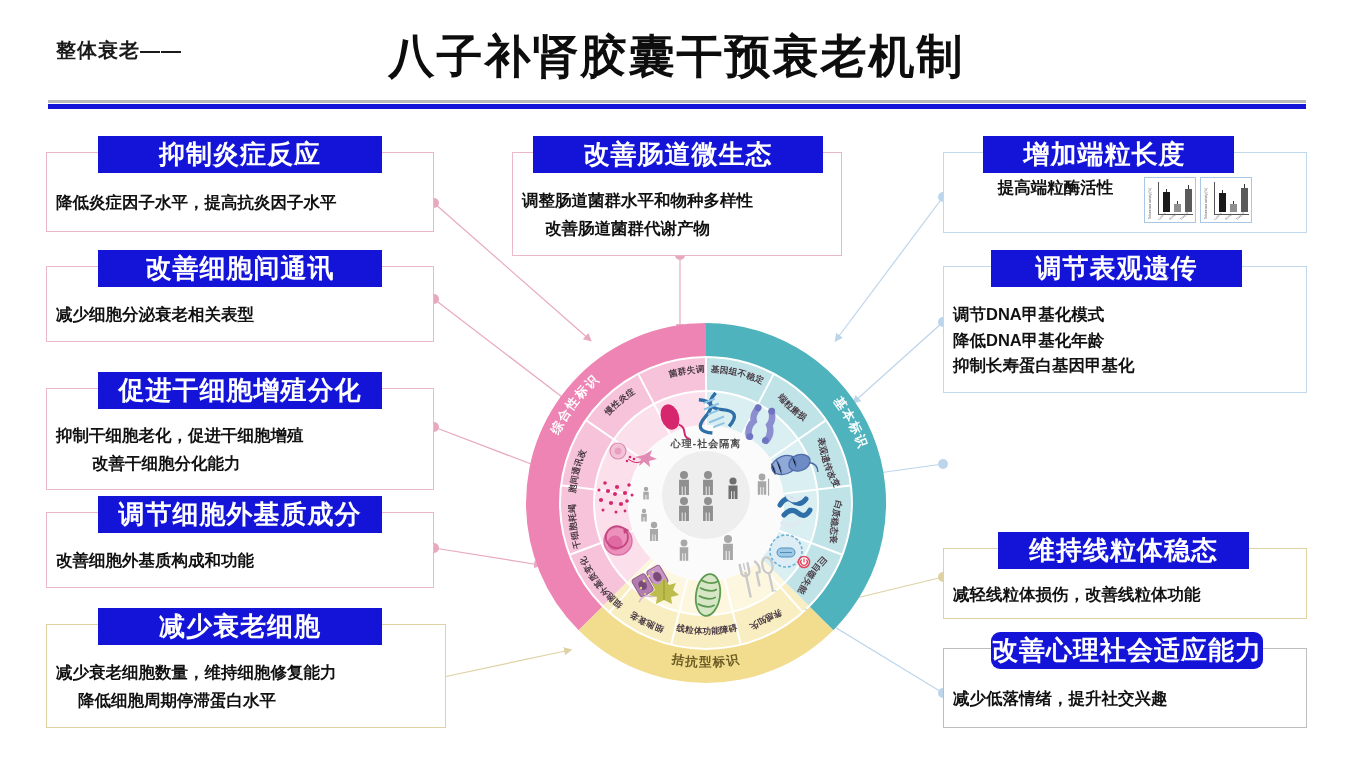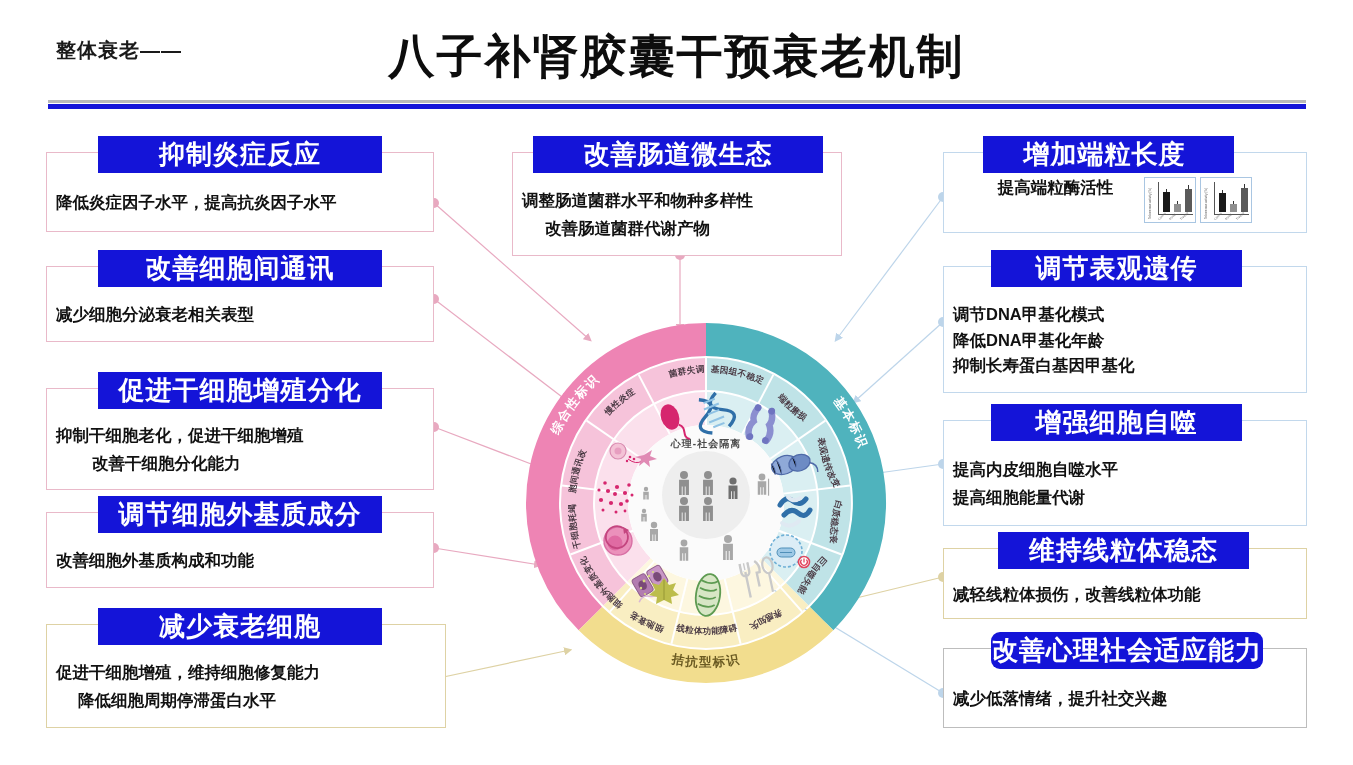--- a/index.html
+++ b/index.html
@@ -418,21 +418,21 @@
     <div class="hdrbar" style="left:52px; width:284px;">调节细胞外基质成分</div>
     <div class="body">
       <div class="line">改善细胞外基质构成和功能</div>
     </div>
   </div>
 
   <div class="card gold-frame" style="left:46px; top:608px; width:400px; height:120px;">
     <div class="frame"></div>
     <div class="hdrbar" style="left:52px; width:284px;">减少衰老细胞</div>
     <div class="body">
-      <div class="line">促进干细胞增殖，维持细胞修复能力</div>
+      <div class="line">减少衰老细胞数量，维持细胞修复能力</div>
       <div class="line" style="align-self:flex-start; margin-left:22px;">降低细胞周期停滞蛋白水平</div>
     </div>
   </div>
 
   <div class="card" style="left:512px; top:136px; width:330px; height:120px;">
     <div class="frame"></div>
     <div class="hdrbar" style="left:21px; width:290px;">改善肠道微生态</div>
     <div class="body">
       <div class="line">调整肠道菌群水平和物种多样性</div>
       <div class="line" style="align-self:flex-start; margin-left:23px;">改善肠道菌群代谢产物</div>
@@ -480,28 +480,20 @@
   <div class="card blue-frame" style="left:943px; top:250px; width:364px; height:143px;">
     <div class="frame"></div>
     <div class="hdrbar" style="left:48px; width:251px;">调节表观遗传</div>
     <div class="body" style="gap:5px;">
       <div class="line">调节DNA甲基化模式</div>
       <div class="line">降低DNA甲基化年龄</div>
       <div class="line">抑制长寿蛋白基因甲基化</div>
     </div>
   </div>
 
-  <div class="card blue-frame" style="left:943px; top:404px; width:364px; height:122px;">
-    <div class="frame"></div>
-    <div class="hdrbar" style="left:48px; width:251px;">增强细胞自噬</div>
-    <div class="body">
-      <div class="line">提高内皮细胞自噬水平</div>
-      <div class="line">提高细胞能量代谢</div>
-    </div>
-  </div>
 
   <div class="card gold-frame" style="left:943px; top:532px; width:364px; height:87px;">
     <div class="frame"></div>
     <div class="hdrbar" style="left:55px; width:251px;">维持线粒体稳态</div>
     <div class="body">
       <div class="line">减轻线粒体损伤，改善线粒体功能</div>
     </div>
   </div>
 
   <div class="card grey-frame" style="left:943px; top:632px; width:364px; height:96px;">

